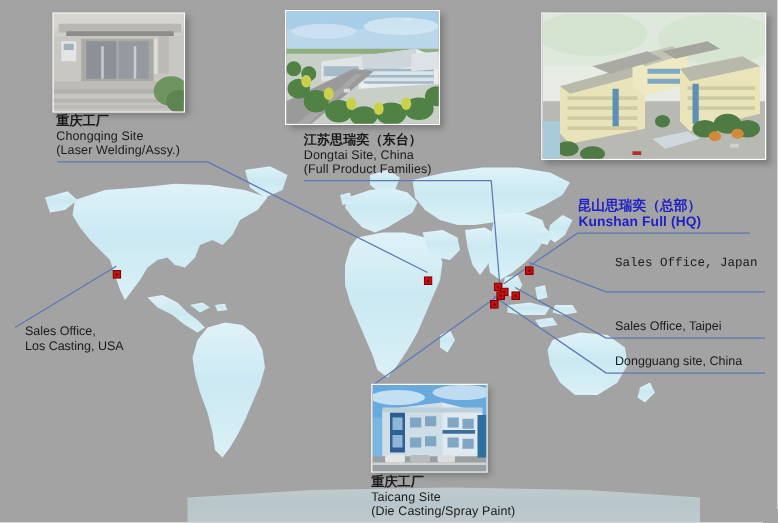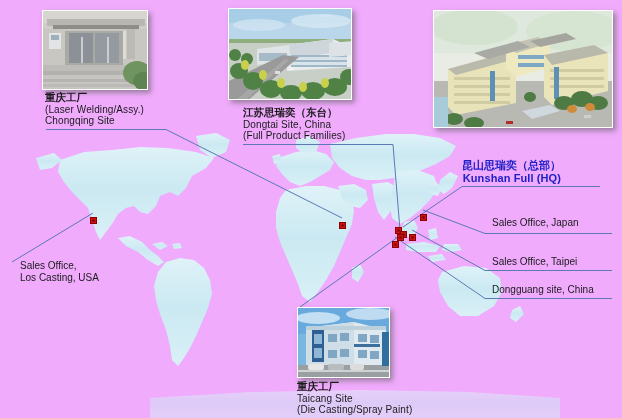--- a/index.html
+++ b/index.html
@@ -4,21 +4,21 @@
 <style>
   html, body {
     margin: 0;
     padding: 0;
     background: #ffffff;
   }
   #stage {
     position: relative;
     width: 622px;
     height: 418px;
-    background: #f0abfc;
+    background: #a3a3a3;
     overflow: hidden;
     font-family: "Liberation Sans", sans-serif;
   }
 
   
   #map-layer {
     position: absolute;
     left: 0; top: 0;
     width: 622px; height: 418px;
   }
@@ -343,22 +343,22 @@
 
       <rect x="10" y="56" width="16" height="6" rx="2" fill="#e6e6e6"></rect>
       <rect x="30" y="56" width="16" height="6" rx="2" fill="#b9bcbe"></rect>
       <rect x="52" y="56" width="14" height="6" rx="2" fill="#dcdcdc"></rect>
       <rect x="84" y="24" width="9" height="34" fill="#2f6fa0"></rect>
     </svg>
   </div>
 
   <div class="caption" style="left:45px; top:92px;">
     <div class="cn">重庆工厂</div>
+    <div>Chongqing Site</div>
     <div>(Laser Welding/Assy.)</div>
-    <div>Chongqing Site</div>
   </div>
 
   <div class="caption" style="left:243px; top:107px;">
     <div class="cn">江苏思瑞奕（东台）</div>
     <div>Dongtai Site, China</div>
     <div>(Full Product Families)</div>
   </div>
 
   <div class="caption hq" style="left:462px; top:159px;">
     <div class="cn">昆山思瑞奕（总部）</div>
@@ -369,21 +369,21 @@
     <div class="cn">重庆工厂</div>
     <div>Taicang Site</div>
     <div>(Die Casting/Spray Paint)</div>
   </div>
 
   <div class="label-right" style="left:20px; top:260px; line-height:12px;">
     <div>Sales Office,</div>
     <div>Los Casting, USA</div>
   </div>
 
-  <div class="label-right" style="left:492px; top:217px;">
+  <div class="label-right" style="left:492px; top:206px;font-family:Liberation Mono, monospace;">
     <span>Sales Office, Japan</span>
   </div>
 
   <div class="label-right" style="left:492px; top:256px;">
     <span>Sales Office, Taipei</span>
   </div>
 
   <div class="label-right" style="left:492px; top:284px;text-align:right;">
     <span>Dongguang site, China</span>
   </div>

